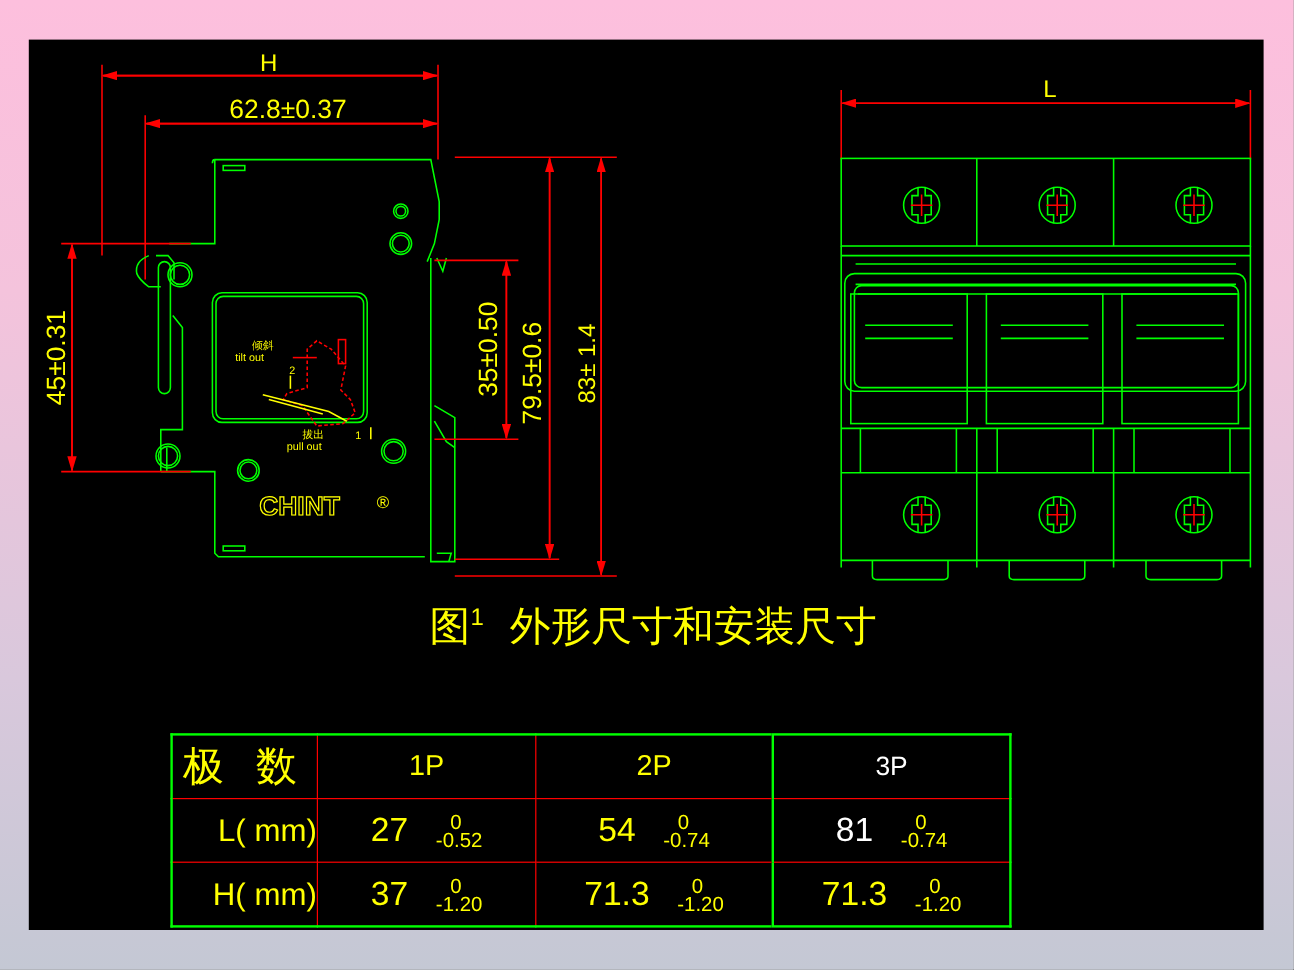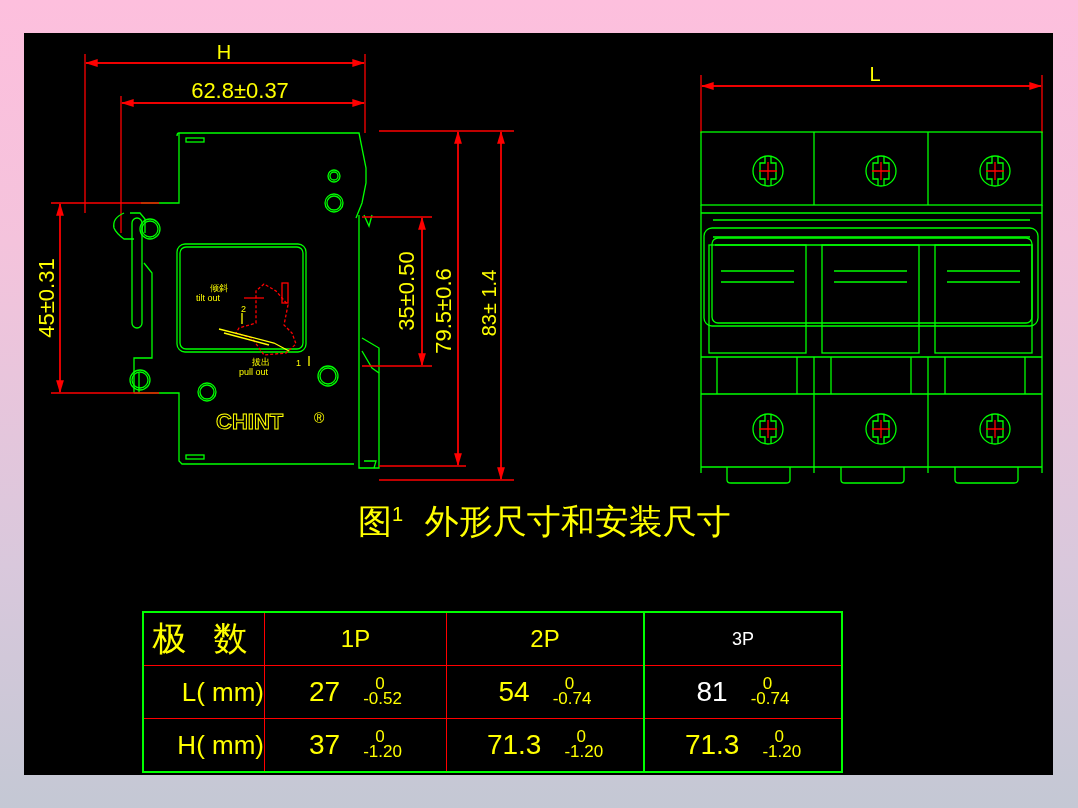--- a/index.html
+++ b/index.html
@@ -28,21 +28,21 @@
   }
   table.spec td {
     border:1.5px solid #ff0000; padding:0; text-align:center; color:#ffff00;
     font-family:"Liberation Sans", sans-serif; font-size:24px; height:52px;margin-top:48px;
   }
   table.spec td.g-left { border-left:2px solid #00ff00; }
   table.spec td.head-cn {
     font-family:"DejaVu Serif", serif; font-size:34px; letter-spacing:8px; width:120px;
   }
   table.spec td.rowlabel { text-align:right; padding-left:8px; font-size:26px; }
-  .tol { display:inline-flex; align-items:flex-start;gap:21px; }
+  .tol { display:inline-flex; align-items:flex-end;gap:21px; }
   .tol .base { font-size:28px; }
   .tol .stack { display:inline-flex; flex-direction:column; font-size:17px; line-height:15px; margin-left:2px; text-align:left; }
   .tol .stack .up { padding-left:12px; }
   .white { color:#ffffff !important; }
 </style>
 </head>
 <body>
 
 <div class="canvas">
   <svg class="drawing" width="1029" height="742" viewBox="0 0 1029 742">
@@ -242,21 +242,21 @@
   <div class="caption" style="left:334px; top:466px; font-size:34px;">
     <span>图</span><sup>1</sup>&nbsp;&nbsp;<span>外形尺寸和安装尺寸</span>
   </div>
 
   <table class="spec">
     <tbody>
         <tr>
       <td class="head-cn" style="width:120px;">极 数</td>
       <td style="width:181px;text-align:center;">1P</td>
       <td style="width:196px;">2P</td>
-      <td class="g-left white" style="width:196px; font-size:18px;">3P</td>
+      <td class="g-left white" style="width:196px; font-size:22px;">3P</td>
     </tr>
     <tr>
       <td class="rowlabel">L( mm)</td>
       <td><span class="tol">
               <span class="base">27</span>
               <span class="stack">
                 <span class="up">0</span>
                 <span>-0.52</span>
               </span>
             </span></td>

